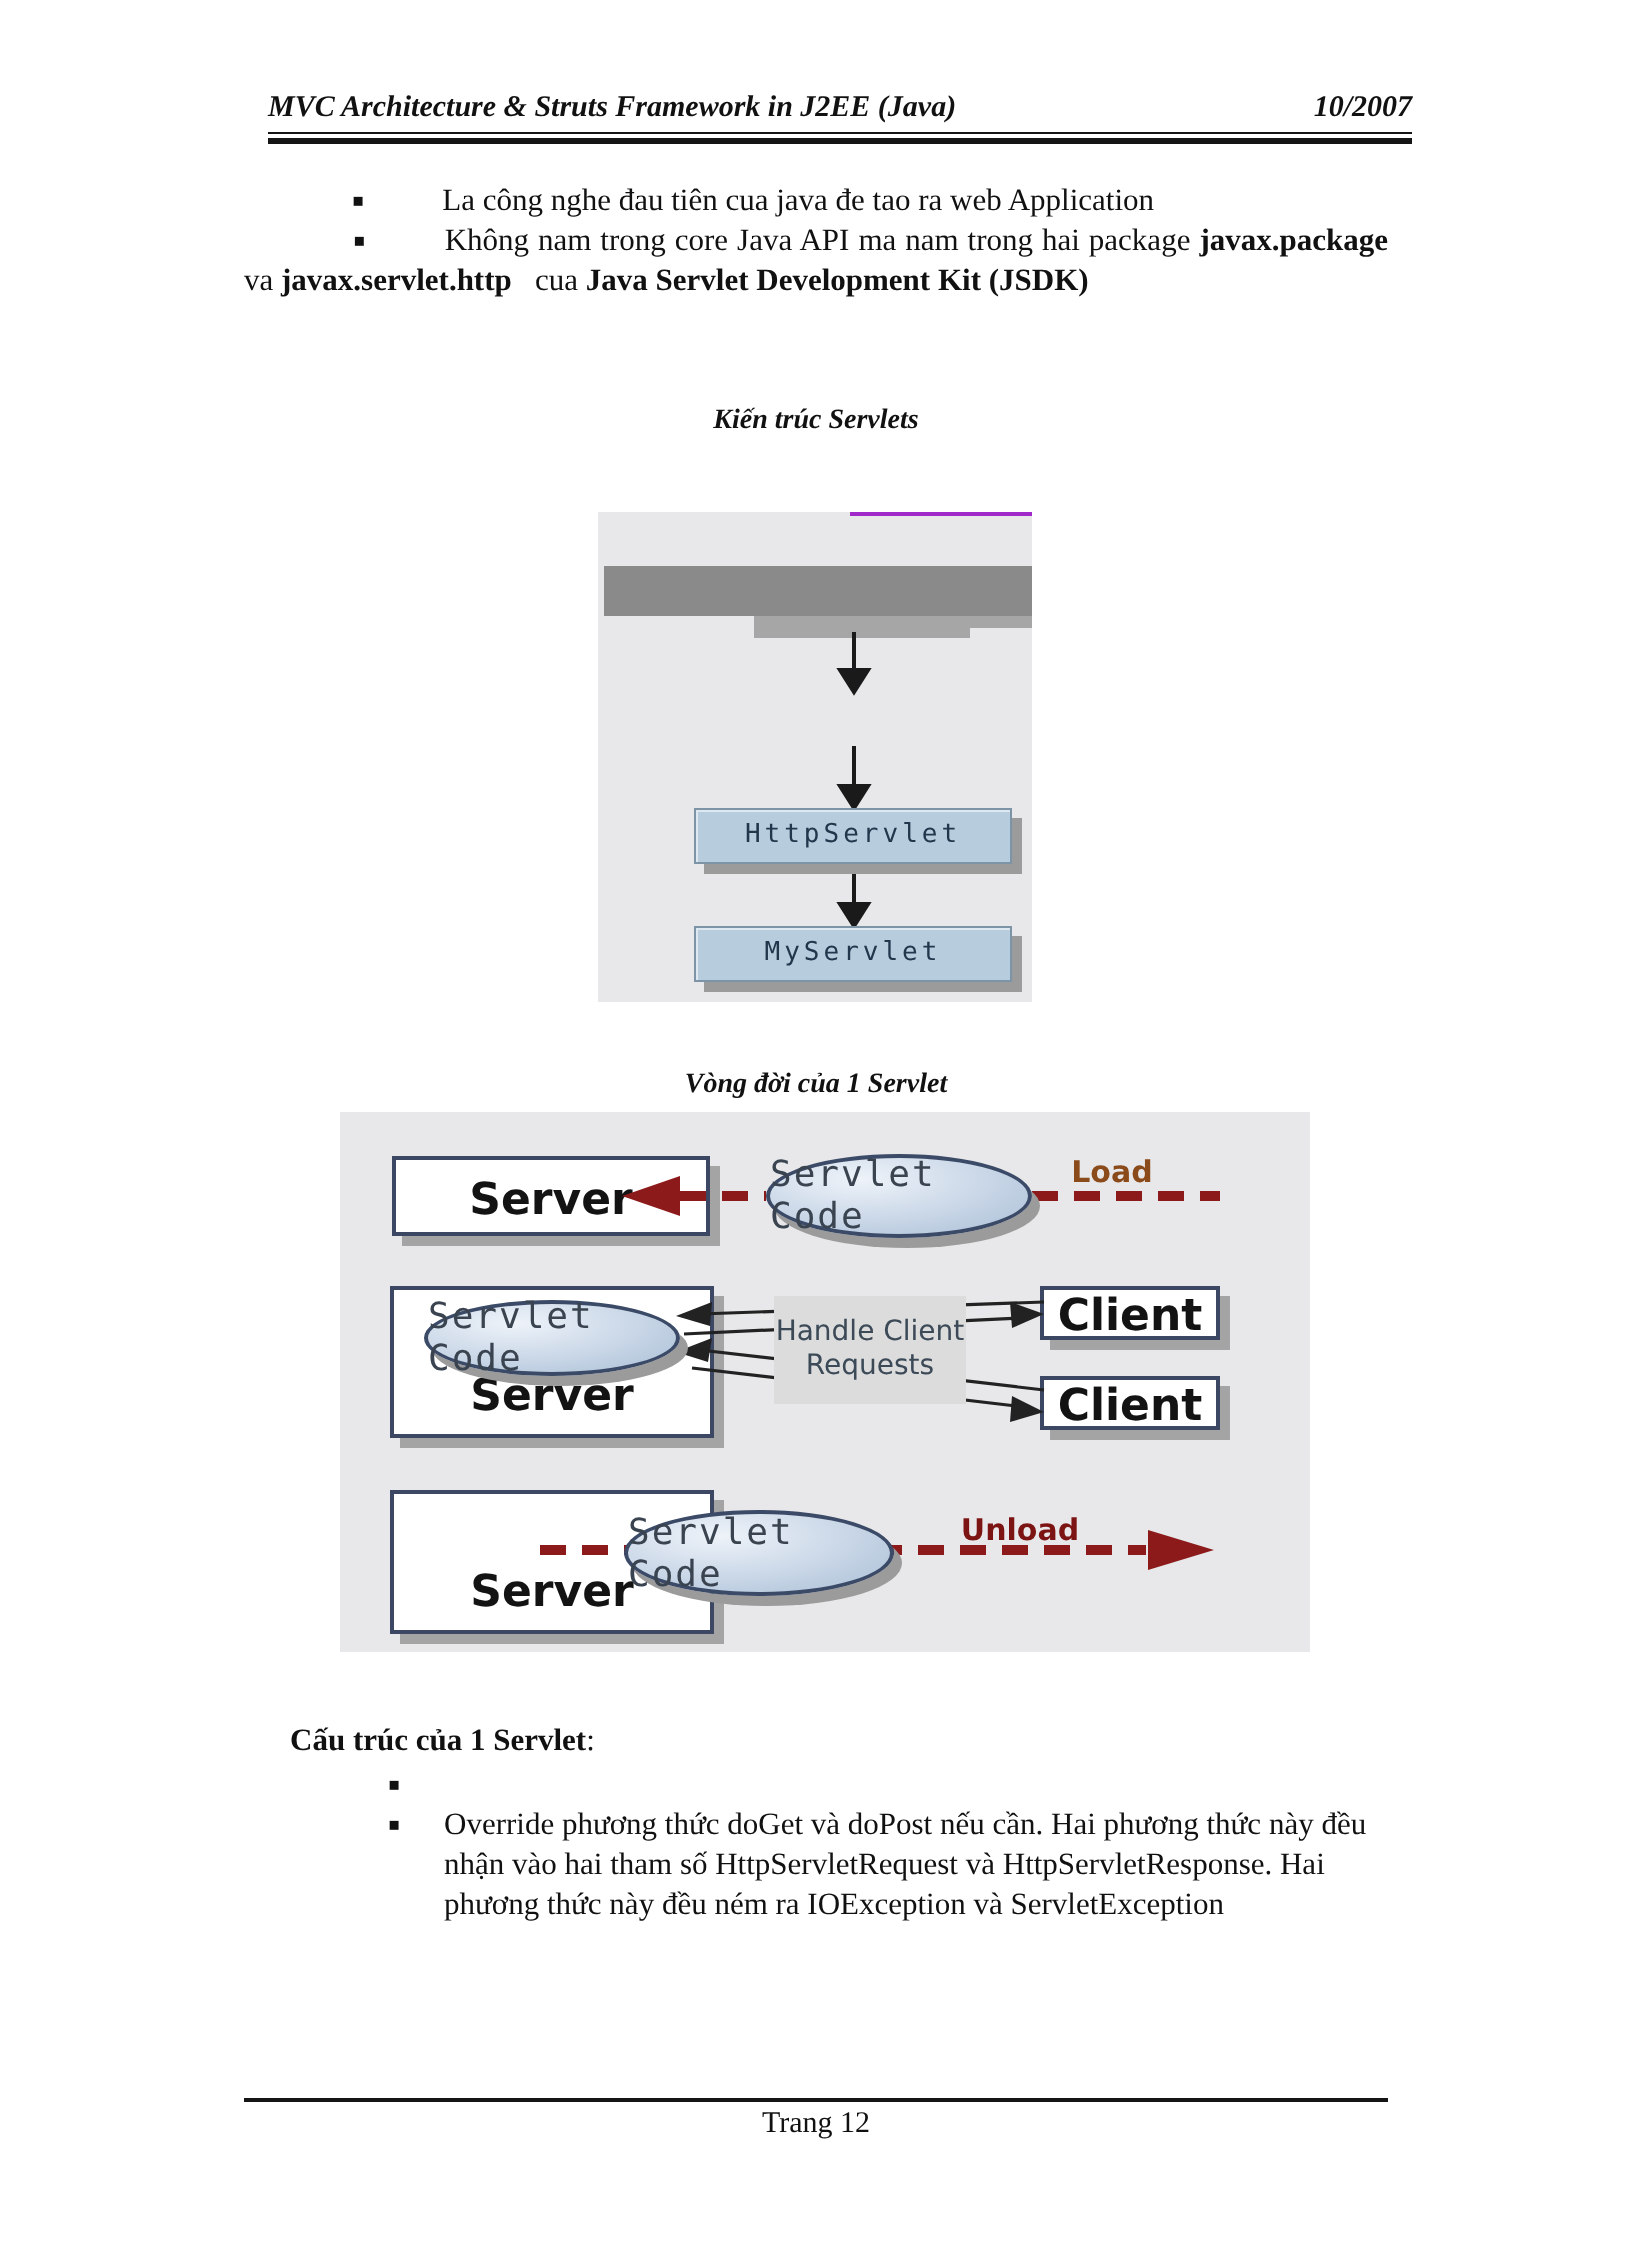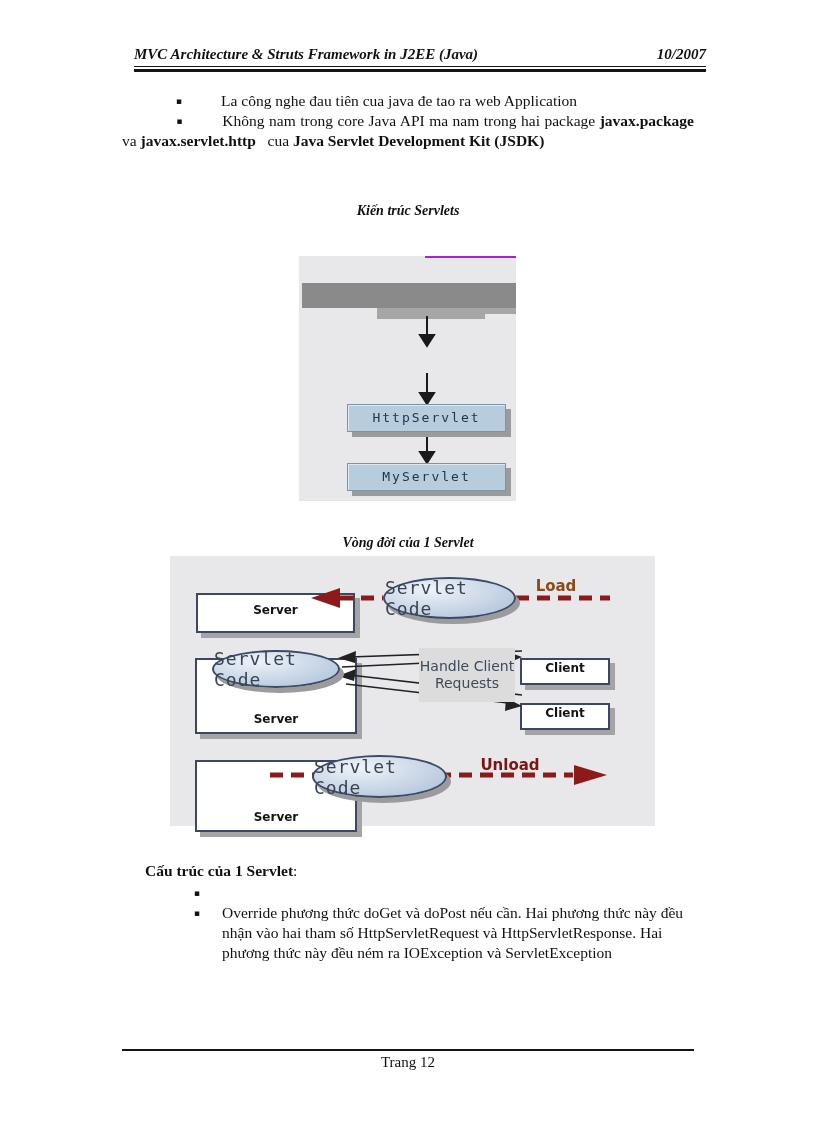--- a/index.html
+++ b/index.html
@@ -44,42 +44,42 @@
     color:#22364c;text-align:center;line-height:25px;
   }
   #node1{top:88px;}  #node2{top:148px;}  #node3{top:207px;}
   
   .diagram2{position:absolute;left:170px;top:556px;width:485px;height:270px;
     background:var(--diagram-bg);}
   .d2svg{position:absolute;left:0;top:0;z-index:2;}
   .wbox{
     position:absolute;background:#ffffff;border:2px solid #3b4763;
     box-shadow:5px 5px 0 #a4a4a4;z-index:1;
-    font-family:"DejaVu Sans",sans-serif;font-weight:bold;font-size:12px;color:#131313;margin-top:15px;
+    font-family:"DejaVu Sans",sans-serif;font-weight:bold;font-size:22px;color:#131313;
   }
   .wbox .lbl{position:absolute;left:0;right:0;text-align:center;}
   .ellipse{
     position:absolute;z-index:3;border:2px solid #3b4a66;border-radius:50%;
     background:radial-gradient(ellipse at 35% 28%,#eef3f9 0%,#cfdbea 45%,#a9bfd6 100%);
     box-shadow:4px 5px 0 #9b9b9b;
     display:flex;align-items:center;justify-content:flex-start;
     font-family:"DejaVu Sans Mono",monospace;font-size:18px;letter-spacing:1px;color:#3a4450;
   }
   #ellipse1{left:213px;top:21px;width:129px;height:38px;}
   #ellipse2{left:42px;top:94px;width:124px;height:34px;}
   #ellipse3{left:142px;top:199px;width:131px;height:39px;}
   #server1{left:26px;top:22px;width:155px;height:36px;}
   #server2{left:25px;top:87px;width:158px;height:72px;}
   #server3{left:25px;top:189px;width:158px;height:68px;}
   #client1{left:350px;top:87px;width:86px;height:23px;}
   #client2{left:350px;top:132px;width:86px;height:23px;}
   .handle{
     position:absolute;left:217px;top:92px;width:96px;height:54px;z-index:3;
     background:#dcdcdc;display:flex;align-items:center;justify-content:center;text-align:center;
-    font-family:"DejaVu Sans",sans-serif;font-size:14px;line-height:17px;color:#3c4a58;margin-left:32px;
+    font-family:"DejaVu Sans",sans-serif;font-size:14px;line-height:17px;color:#3c4a58;
   }
   .flow-label{
     position:absolute;z-index:3;font-family:"DejaVu Sans",sans-serif;
     font-weight:bold;font-size:15px;text-align:center;
   }
   #load-label{left:360px;top:21px;width:52px;color:var(--load-brown);}
   #unload-label{left:306px;top:200px;width:68px;color:var(--unload-red);}
   
   .section3{position:absolute;left:145px;top:861px;width:549px;font-size:15.5px;line-height:20px;}
   .s3-head{margin:0 0 2px 0;}

